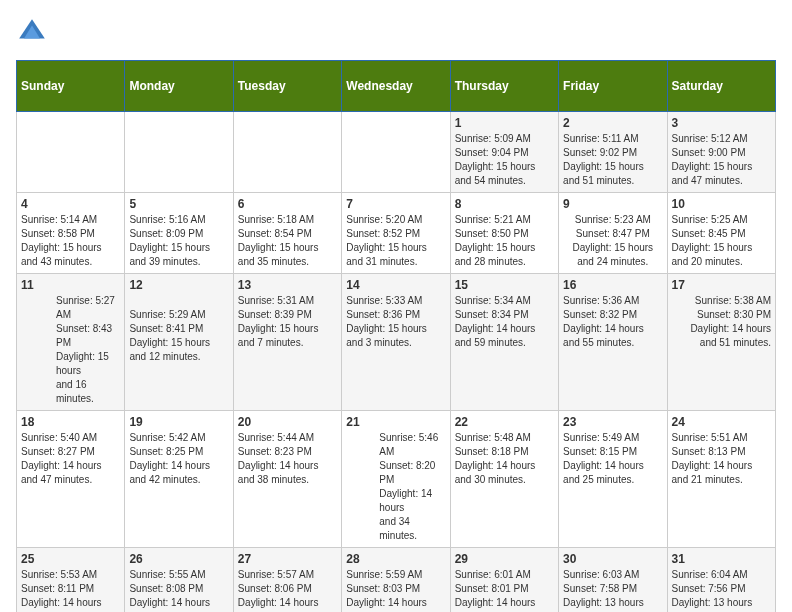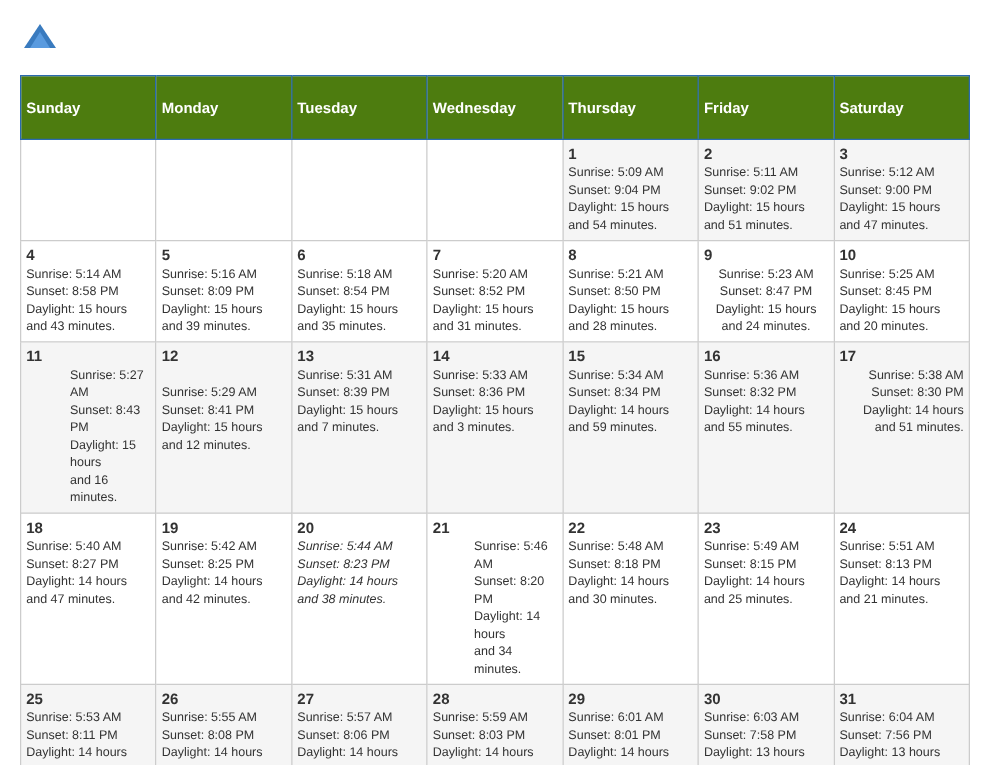--- a/index.html
+++ b/index.html
@@ -254,21 +254,21 @@
         </td>
         <td>
           <div class="day-number">19</div>
           <div class="day-info" style="white-space: pre-line;">Sunrise: 5:42 AM
 Sunset: 8:25 PM
 Daylight: 14 hours
 and 42 minutes.</div>
         </td>
         <td>
           <div class="day-number">20</div>
-          <div class="day-info" style="white-space: pre-line; font-style: italic;">Sunrise: 5:44 AM
+          <div class="day-info" style="white-space: pre-line;">Sunrise: 5:44 AM
 Sunset: 8:23 PM
 Daylight: 14 hours
 and 38 minutes.</div>
         </td>
         <td>
           <div class="day-number">21</div>
           <div class="day-info" style="white-space: pre-line; margin-left: 33px;">Sunrise: 5:46 AM
 Sunset: 8:20 PM
 Daylight: 14 hours
 and 34 minutes.</div>

